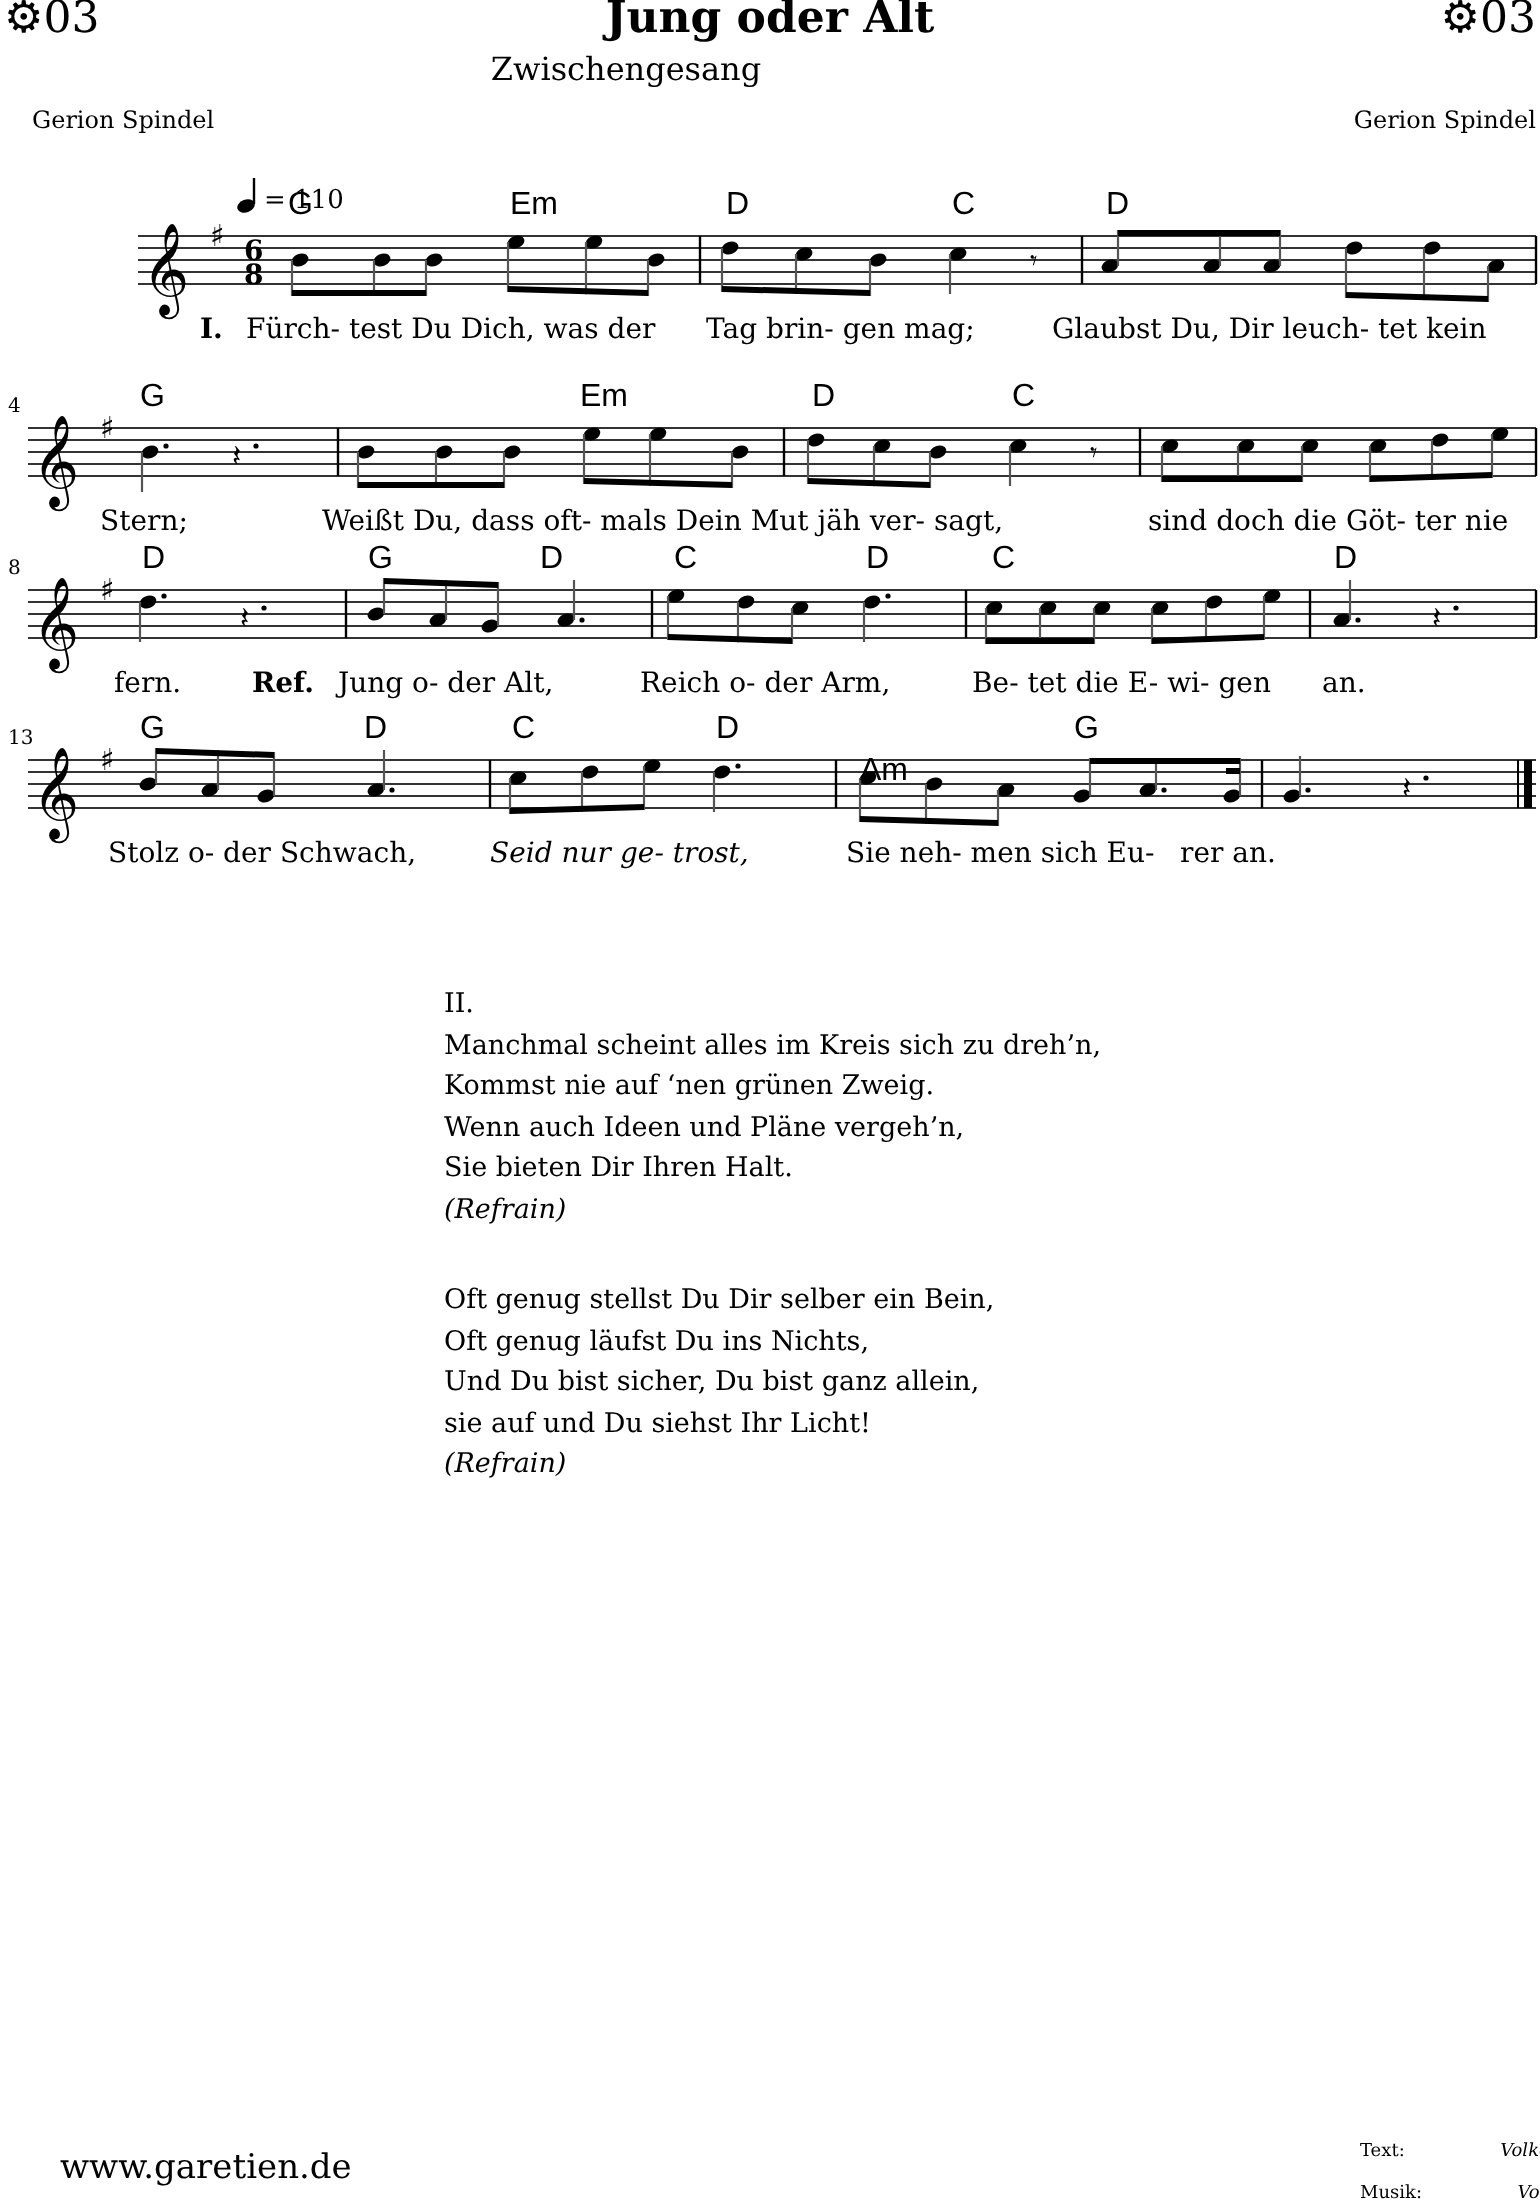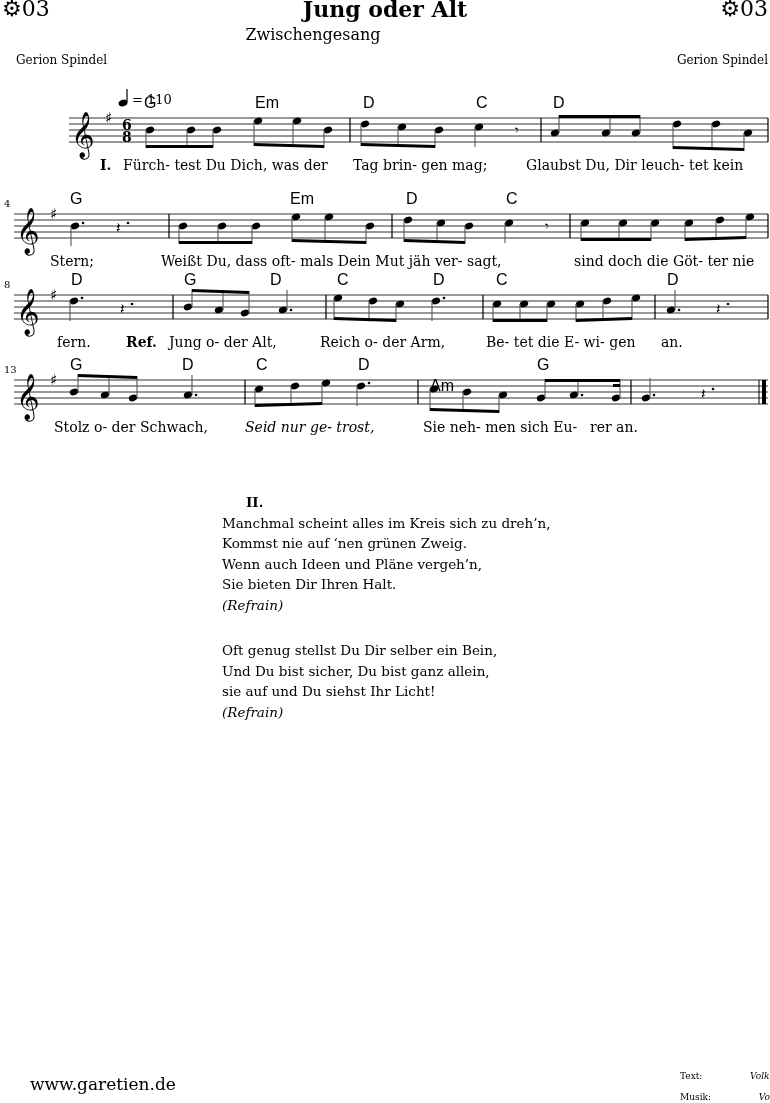--- a/index.html
+++ b/index.html
@@ -10,21 +10,21 @@
   .title { font-family:"DejaVu Serif", serif; font-weight:bold; font-size:22px;
            left:0; width:770px; text-align:center; top:-4px; }
   .subtitle { font-size:16px; left:0; width:626px; text-align:center; top:25px; }
   .composer { font-size:12px; top:53px; }
   .tempo { font-size:13px; top:89px; left:118px; }
   .chord { font-family:"Liberation Sans", sans-serif; font-size:16px; }
   .lyric { font-family:"DejaVu Serif", serif; font-size:14px; }
   .barnum { font-size:10px; }
   svg.score { position:absolute; left:0; top:0; }
   .verse { position:absolute; left:222px; font-size:13.5px; line-height:20.5px; }
-  .verse .vnum { font-weight:bold;margin-left:24px; }
+  .verse .vnum { font-weight:normal; }
   .verse .refrain { font-style:italic; }
   .footer-url { font-size:17px; left:30px; top:1074px; }
   .credit { font-size:9px; left:680px; }
   .credit i { font-style:italic;margin-left:42px; }
 </style>
 </head>
 <body>
 
 <div class="abs hdr-num" style="left:2px;">⚙03</div>
 <div class="abs title">Jung oder Alt</div>
@@ -313,20 +313,21 @@
     <div class="verse" style="top: 492px;">
       <div class="vnum">II.</div>
       <div>Manchmal scheint alles im Kreis sich zu dreh’n,</div>
       <div>Kommst nie auf ‘nen grünen Zweig.</div>
       <div>Wenn auch Ideen und Pläne vergeh’n,</div>
       <div>Sie bieten Dir Ihren Halt.</div>
       <div class="refrain">(Refrain)</div>
     </div>
     <div class="verse" style="top: 640px;">
       <div>Oft genug stellst Du Dir selber ein Bein,</div>
+      <div>Oft genug läufst Du ins Nichts,</div>
       <div>Und Du bist sicher, Du bist ganz allein,</div>
       <div>sie auf und Du siehst Ihr Licht!</div>
       <div class="refrain">(Refrain)</div>
     </div>
   </div>
 
 <div class="abs footer-url">www.garetien.de</div>
 <div class="abs credit" style="top:1071px;">
   <span>Text:</span>&nbsp;
   <i>Volker W.</i>

